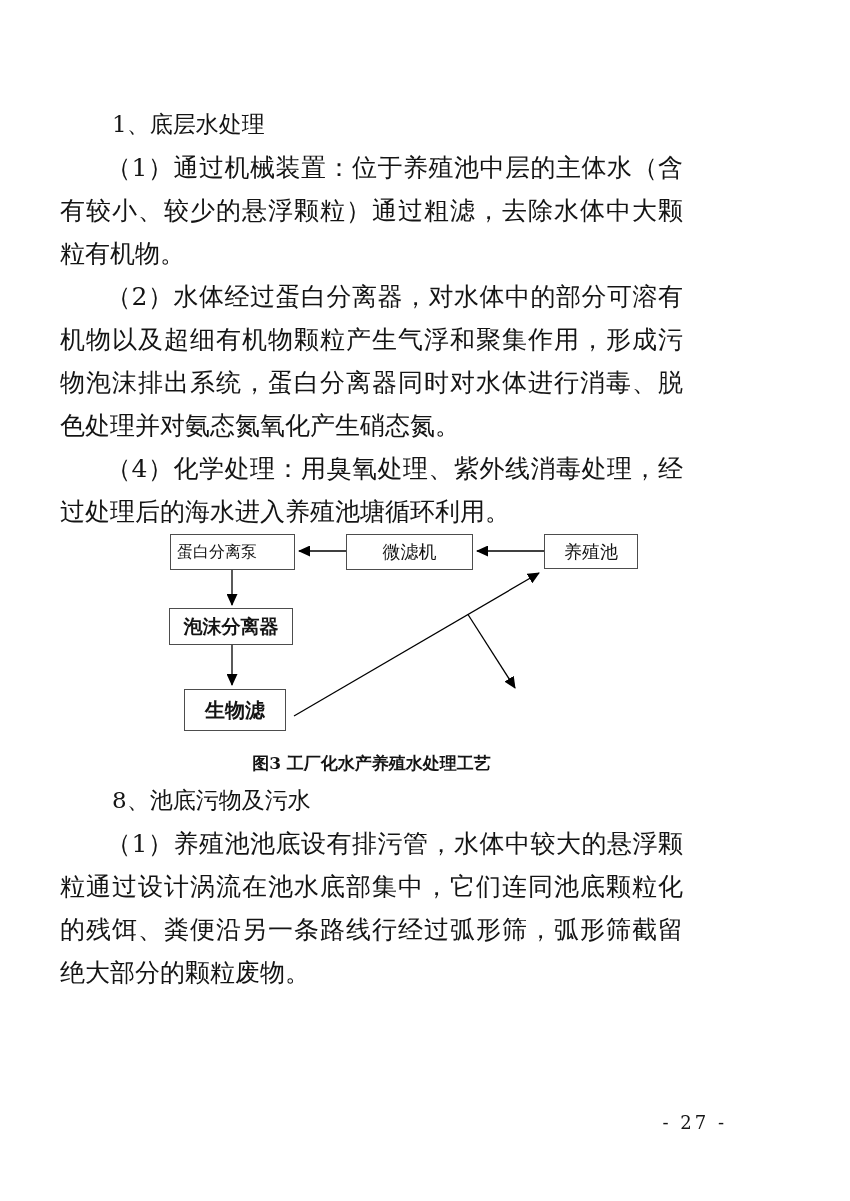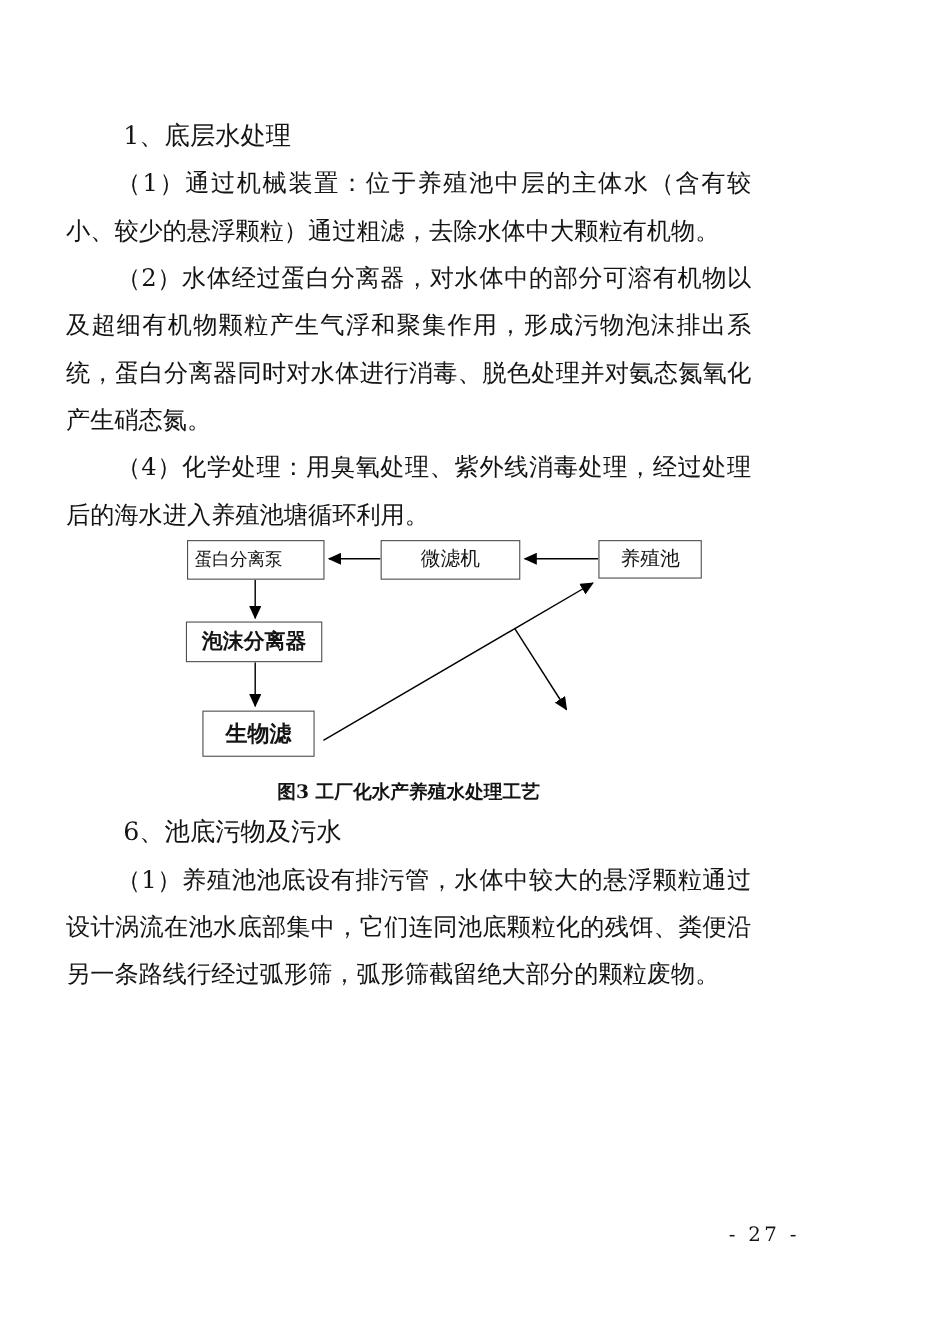--- a/index.html
+++ b/index.html
@@ -21,21 +21,21 @@
     padding-top: 103px;
   }
   .heading {
     font-size: 23px;
     line-height: 43px;
     text-indent: 52px;
     white-space: nowrap;
   }
   p.body-para {
     margin: 0;
-    font-size: 22px;
+    font-size: 25px;
     line-height: 43px;
     text-align: justify;
     text-indent: 46px;
   }
   
   .diagram {
     position: relative;
     width: 623px;
     height: 219px;
   }
@@ -119,19 +119,19 @@
     </svg>
     <div class="nbox box-a">蛋白分离泵</div>
     <div class="nbox box-b">微滤机</div>
     <div class="nbox box-c">养殖池</div>
     <div class="nbox box-d bold-sans">泡沫分离器</div>
     <div class="nbox box-e bold-sans">生物滤</div>
   </div>
 
   <div class="caption">图3 工厂化水产养殖水处理工艺</div>
 
-  <div class="heading">6、池底污物及污水</div>
+  <div class="heading">8、池底污物及污水</div>
 
   <p class="body-para">（1）养殖池池底设有排污管，水体中较大的悬浮颗粒通过设计涡流在池水底部集中，它们连同池底颗粒化的残饵、粪便沿另一条路线行经过弧形筛，弧形筛截留绝大部分的颗粒废物。</p>
 
 </div>
 
 <div class="pagenum">- 27 -</div>
 
 </body></html>

